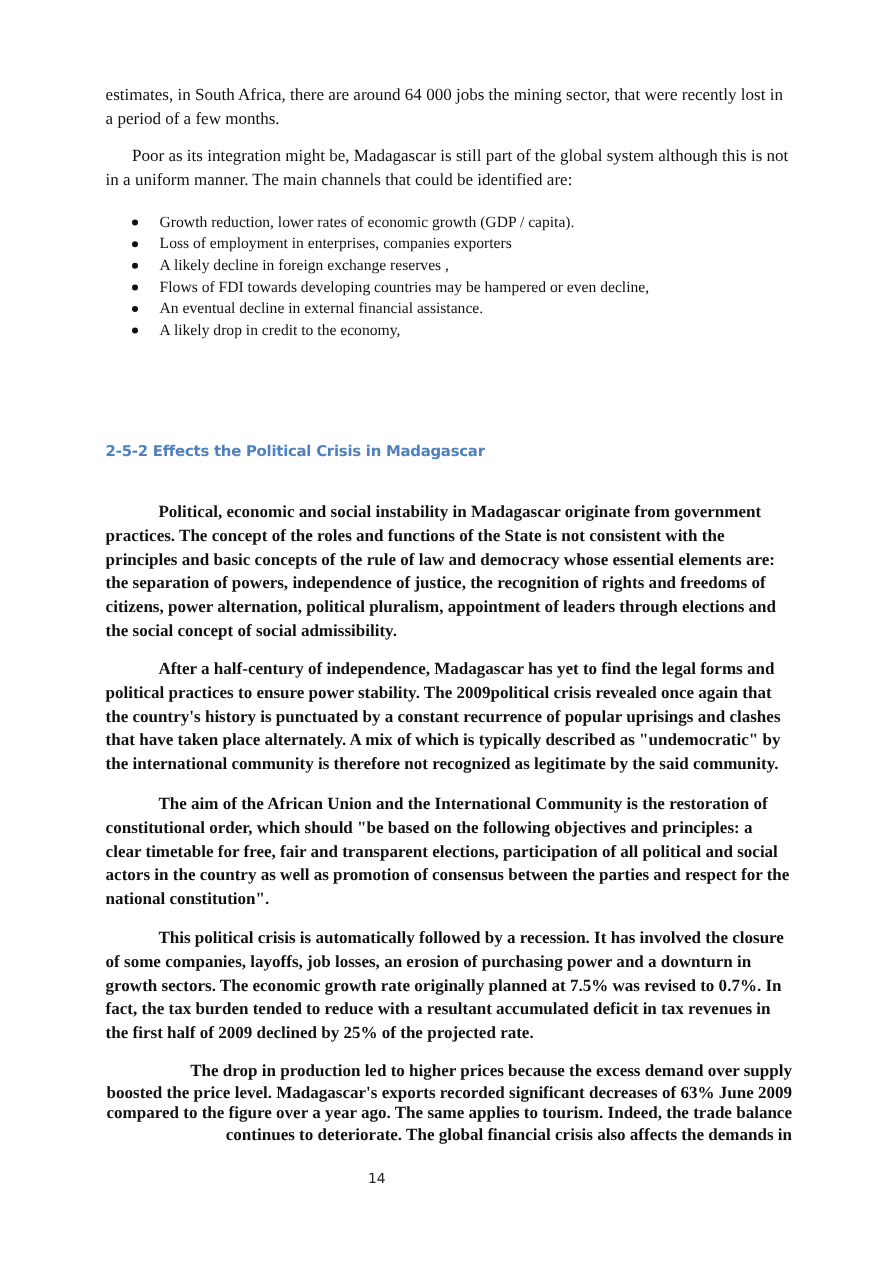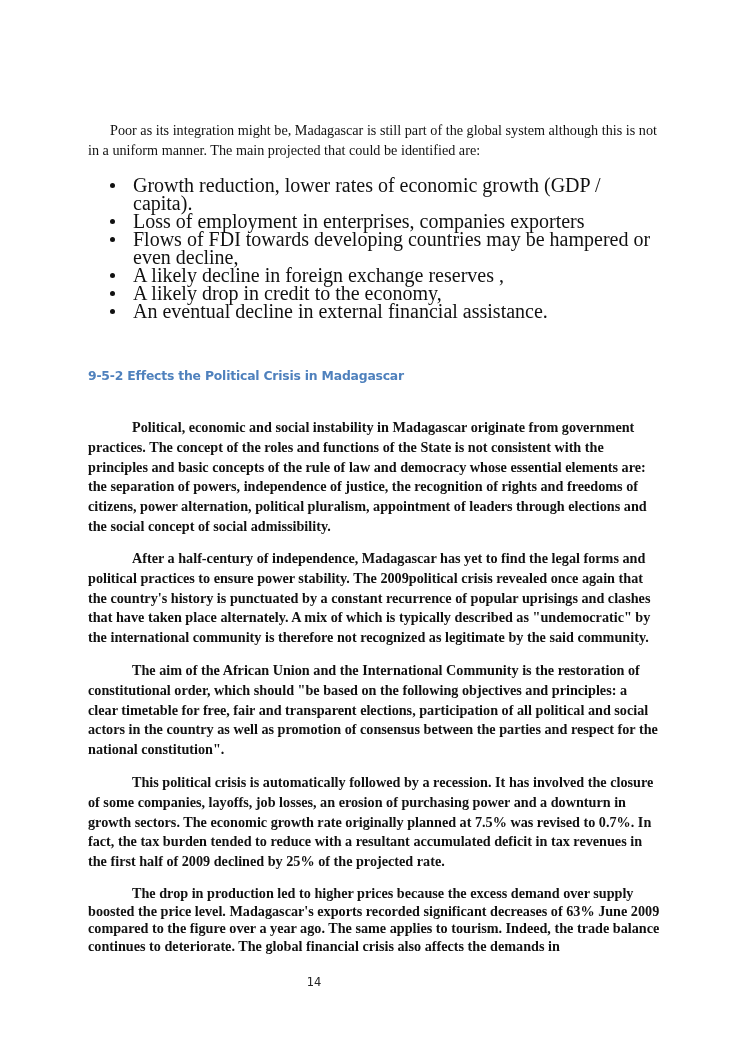--- a/index.html
+++ b/index.html
@@ -19,31 +19,31 @@
       left: 88px;
       width: 572px;
       margin: 0;
       font-family: "Liberation Serif", serif;
       font-size: 14.2px;
       line-height: 19.8px;
       color: #111111;
     }
     .indent-sm { text-indent: 22px; }
     .indent-lg { text-indent: 44px; font-weight: bold; }
-    .tight { line-height: 17.6px; }
+    .tight { line-height: 17.6px; text-align: right; }
     .bullets {
       position: absolute;
       left: 104px;
       top: 176px;
       width: 556px;
       margin: 0;
       padding: 0;
       list-style: none;
       font-family: "Liberation Serif", serif;
-      font-size: 20px;
+      font-size: 13px;
       line-height: 18px;
       color: #111111;
     }
     .bullets li {
       position: relative;
       padding-left: 29px;
     }
     .bullets li .dot {
       position: absolute;
       left: 6px;
@@ -73,33 +73,34 @@
       font-family: "DejaVu Sans", sans-serif;
       font-size: 11.5px;
       color: #222222;
     }
   </style>
 </head>
 <body>
 
 <div class="page">
 
+  <p class="para" style="top:70px;">estimates, in South Africa, there are around 64 000 jobs the mining sector, that were recently lost in a period of a few months.</p>
 
-  <p class="para indent-sm" style="top:121px;">Poor as its integration might be, Madagascar is still part of the global system although this is not in a uniform manner. The main projected that could be identified are:</p>
+  <p class="para indent-sm" style="top:121px;">Poor as its integration might be, Madagascar is still part of the global system although this is not in a uniform manner. The main channels that could be identified are:</p>
 
   <ul class="bullets">
     <li><span class="dot"></span><span>Growth reduction, lower rates of economic growth (GDP / capita).</span></li>
     <li><span class="dot"></span><span>Loss of employment in enterprises, companies exporters</span></li>
+    <li><span class="dot"></span><span>A likely decline in foreign exchange reserves ,</span></li>
     <li><span class="dot"></span><span>Flows of FDI towards developing countries may be hampered or even decline,</span></li>
-    <li><span class="dot"></span><span>A likely decline in foreign exchange reserves ,</span></li>
+    <li><span class="dot"></span><span>An eventual decline in external financial assistance.</span></li>
     <li><span class="dot"></span><span>A likely drop in credit to the economy,</span></li>
-    <li><span class="dot"></span><span>An eventual decline in external financial assistance.</span></li>
   </ul>
 
-  <h2 class="heading">9-5-2 Effects the Political Crisis in Madagascar</h2>
+  <h2 class="heading">2-5-2 Effects the Political Crisis in Madagascar</h2>
 
   <p class="para indent-lg" style="top:418px;">Political, economic and social instability in Madagascar originate from government practices. The concept of the roles and functions of the State is not consistent with the principles and basic concepts of the rule of law and democracy whose essential elements are: the separation of powers, independence of justice, the recognition of rights and freedoms of citizens, power alternation, political pluralism, appointment of leaders through elections and the social concept of social admissibility.</p>
 
   <p class="para indent-lg" style="top:549px;">After a half-century of independence, Madagascar has yet to find the legal forms and political practices to ensure power stability. The 2009political crisis revealed once again that the country's history is punctuated by a constant recurrence of popular uprisings and clashes that have taken place alternately. A mix of which is typically described as "undemocratic" by the international community is therefore not recognized as legitimate by the said community.</p>
 
   <p class="para indent-lg" style="top:661px;">The aim of the African Union and the International Community is the restoration of constitutional order, which should "be based on the following objectives and principles: a clear timetable for free, fair and transparent elections, participation of all political and social actors in the country as well as promotion of consensus between the parties and respect for the national constitution".</p>
 
   <p class="para indent-lg" style="top:773px;">This political crisis is automatically followed by a recession. It has involved the closure of some companies, layoffs, job losses, an erosion of purchasing power and a downturn in growth sectors. The economic growth rate originally planned at 7.5% was revised to 0.7%. In fact, the tax burden tended to reduce with a resultant accumulated deficit in tax revenues in the first half of 2009 declined by 25% of the projected rate.</p>
 
   <p class="para indent-lg tight" style="top:885px;">The drop in production led to higher prices because the excess demand over supply boosted the price level. Madagascar's exports recorded significant decreases of 63% June 2009 compared to the figure over a year ago. The same applies to tourism. Indeed, the trade balance continues to deteriorate. The global financial crisis also affects the demands in</p>

